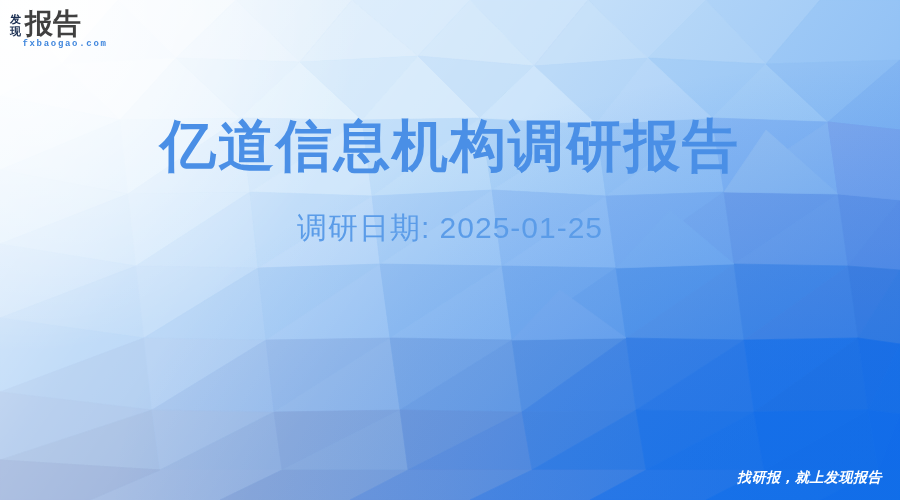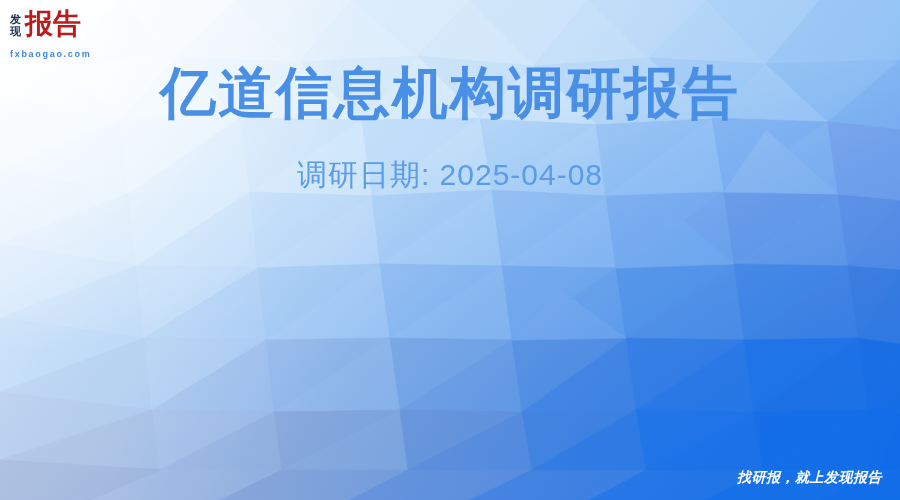--- a/index.html
+++ b/index.html
@@ -61,49 +61,50 @@
     font-size: 11px;
     line-height: 12px;
     font-weight: 700;
     color: #1b2f52;
     letter-spacing: 0px;
   }
   .logo-main {
     font-size: 28px;
     line-height: 28px;
     font-weight: 800;
-    color: #b91c1c;
+    color: #404040;
     letter-spacing: 0px;
     margin-top: 12px;
   }
   .logo-url {
-    margin-top: 11px;
+    margin-top: 1px;
     font-size: 9px;
     line-height: 11px;
     font-weight: 700;
     color: #3f86dd;
     letter-spacing: 1.7px;
-    font-family: Liberation Sans, sans-serif;
+    font-family: Liberation Mono, monospace;
+    text-align: center;
   }
 
   
   .title-block {
     position: absolute;
     left: 0;
     top: 0;
     width: 900px;
     height: 500px;
     display: flex;
     flex-direction: column;
     align-items: center;
     justify-content: flex-start;
     pointer-events: none;
   }
   .main-title {
-    margin-top: 60px;
+    margin-top: 113px;
     font-size: 56px;
     line-height: 66px;
     font-weight: 800;
     color: #4a8fe6;
     letter-spacing: 2px;
     text-align: center;
     white-space: nowrap;
   }
   .sub-title {
     margin-top: 28px;
@@ -272,18 +273,18 @@
         <span>发</span>
         <span>现</span>
       </div>
       <div class="logo-main">报告</div>
     </div>
     <div class="logo-url">fxbaogao.com</div>
   </div>
 
   <div class="title-block">
     <div class="main-title">亿道信息机构调研报告</div>
-    <div class="sub-title">调研日期: 2025-04-08</div>
+    <div class="sub-title">调研日期: 2025-01-25</div>
   </div>
 
   <div class="tagline">找研报，就上发现报告</div>
 
 </div>
 
 </body></html>

